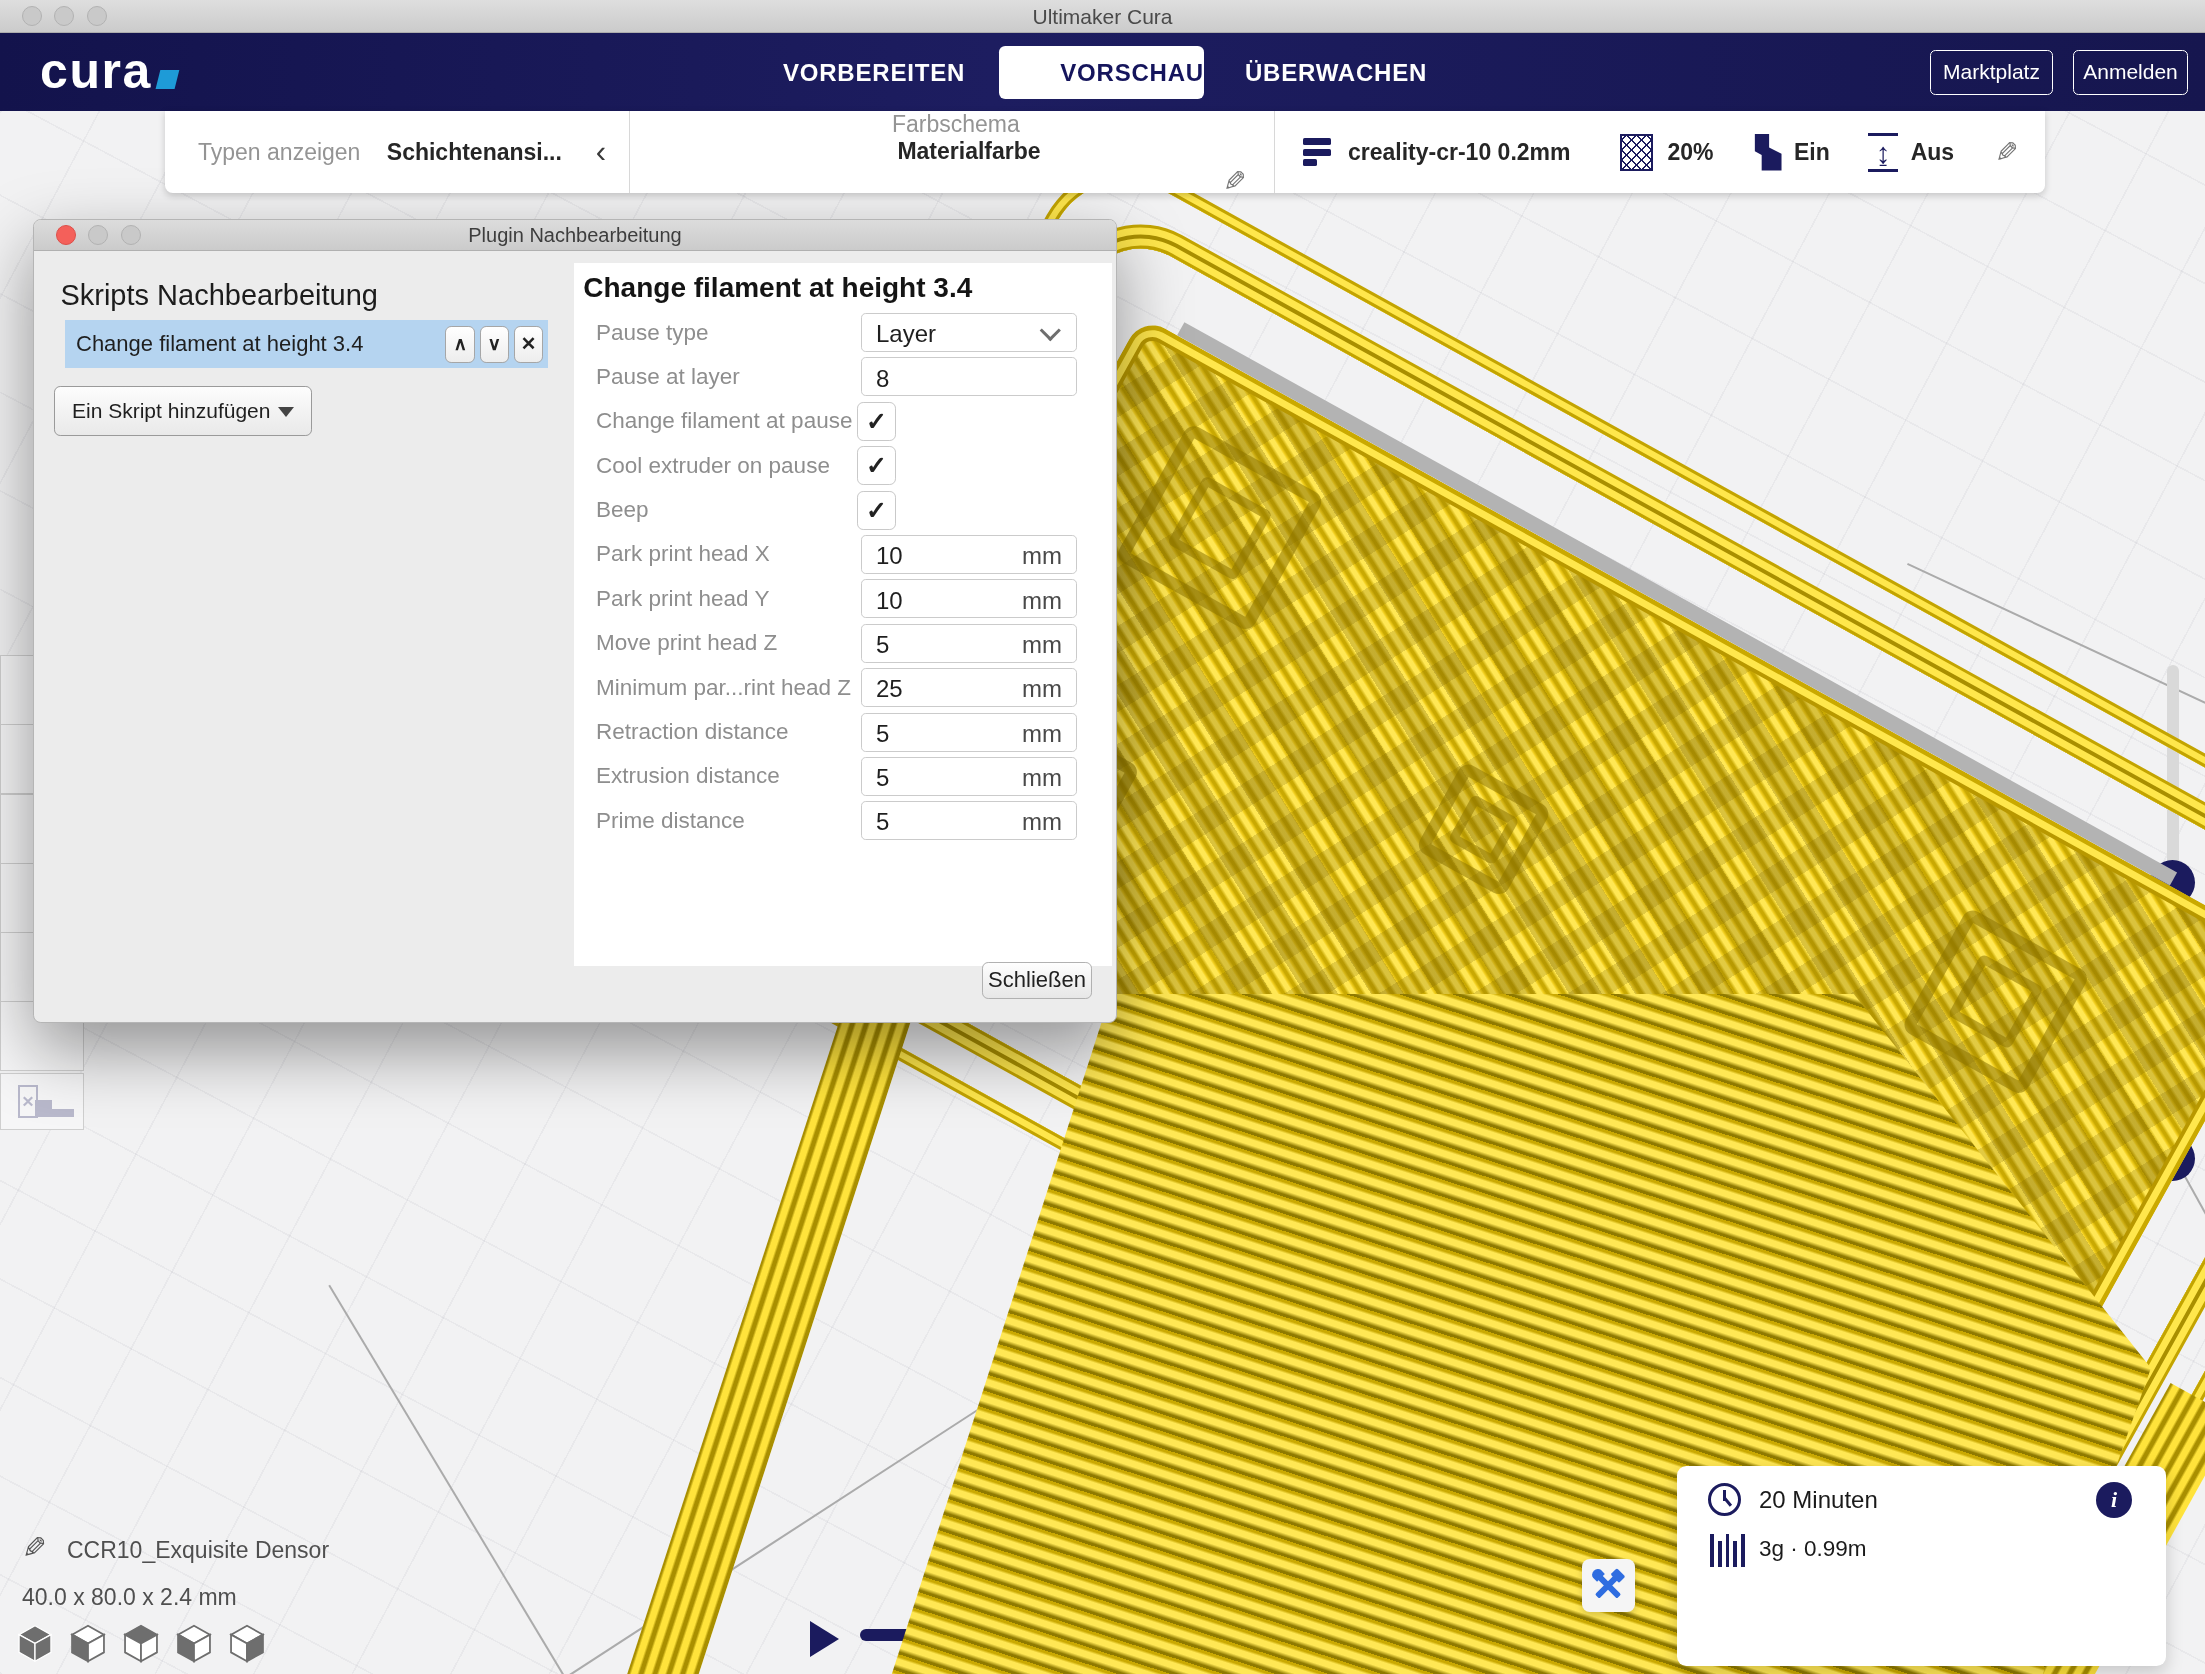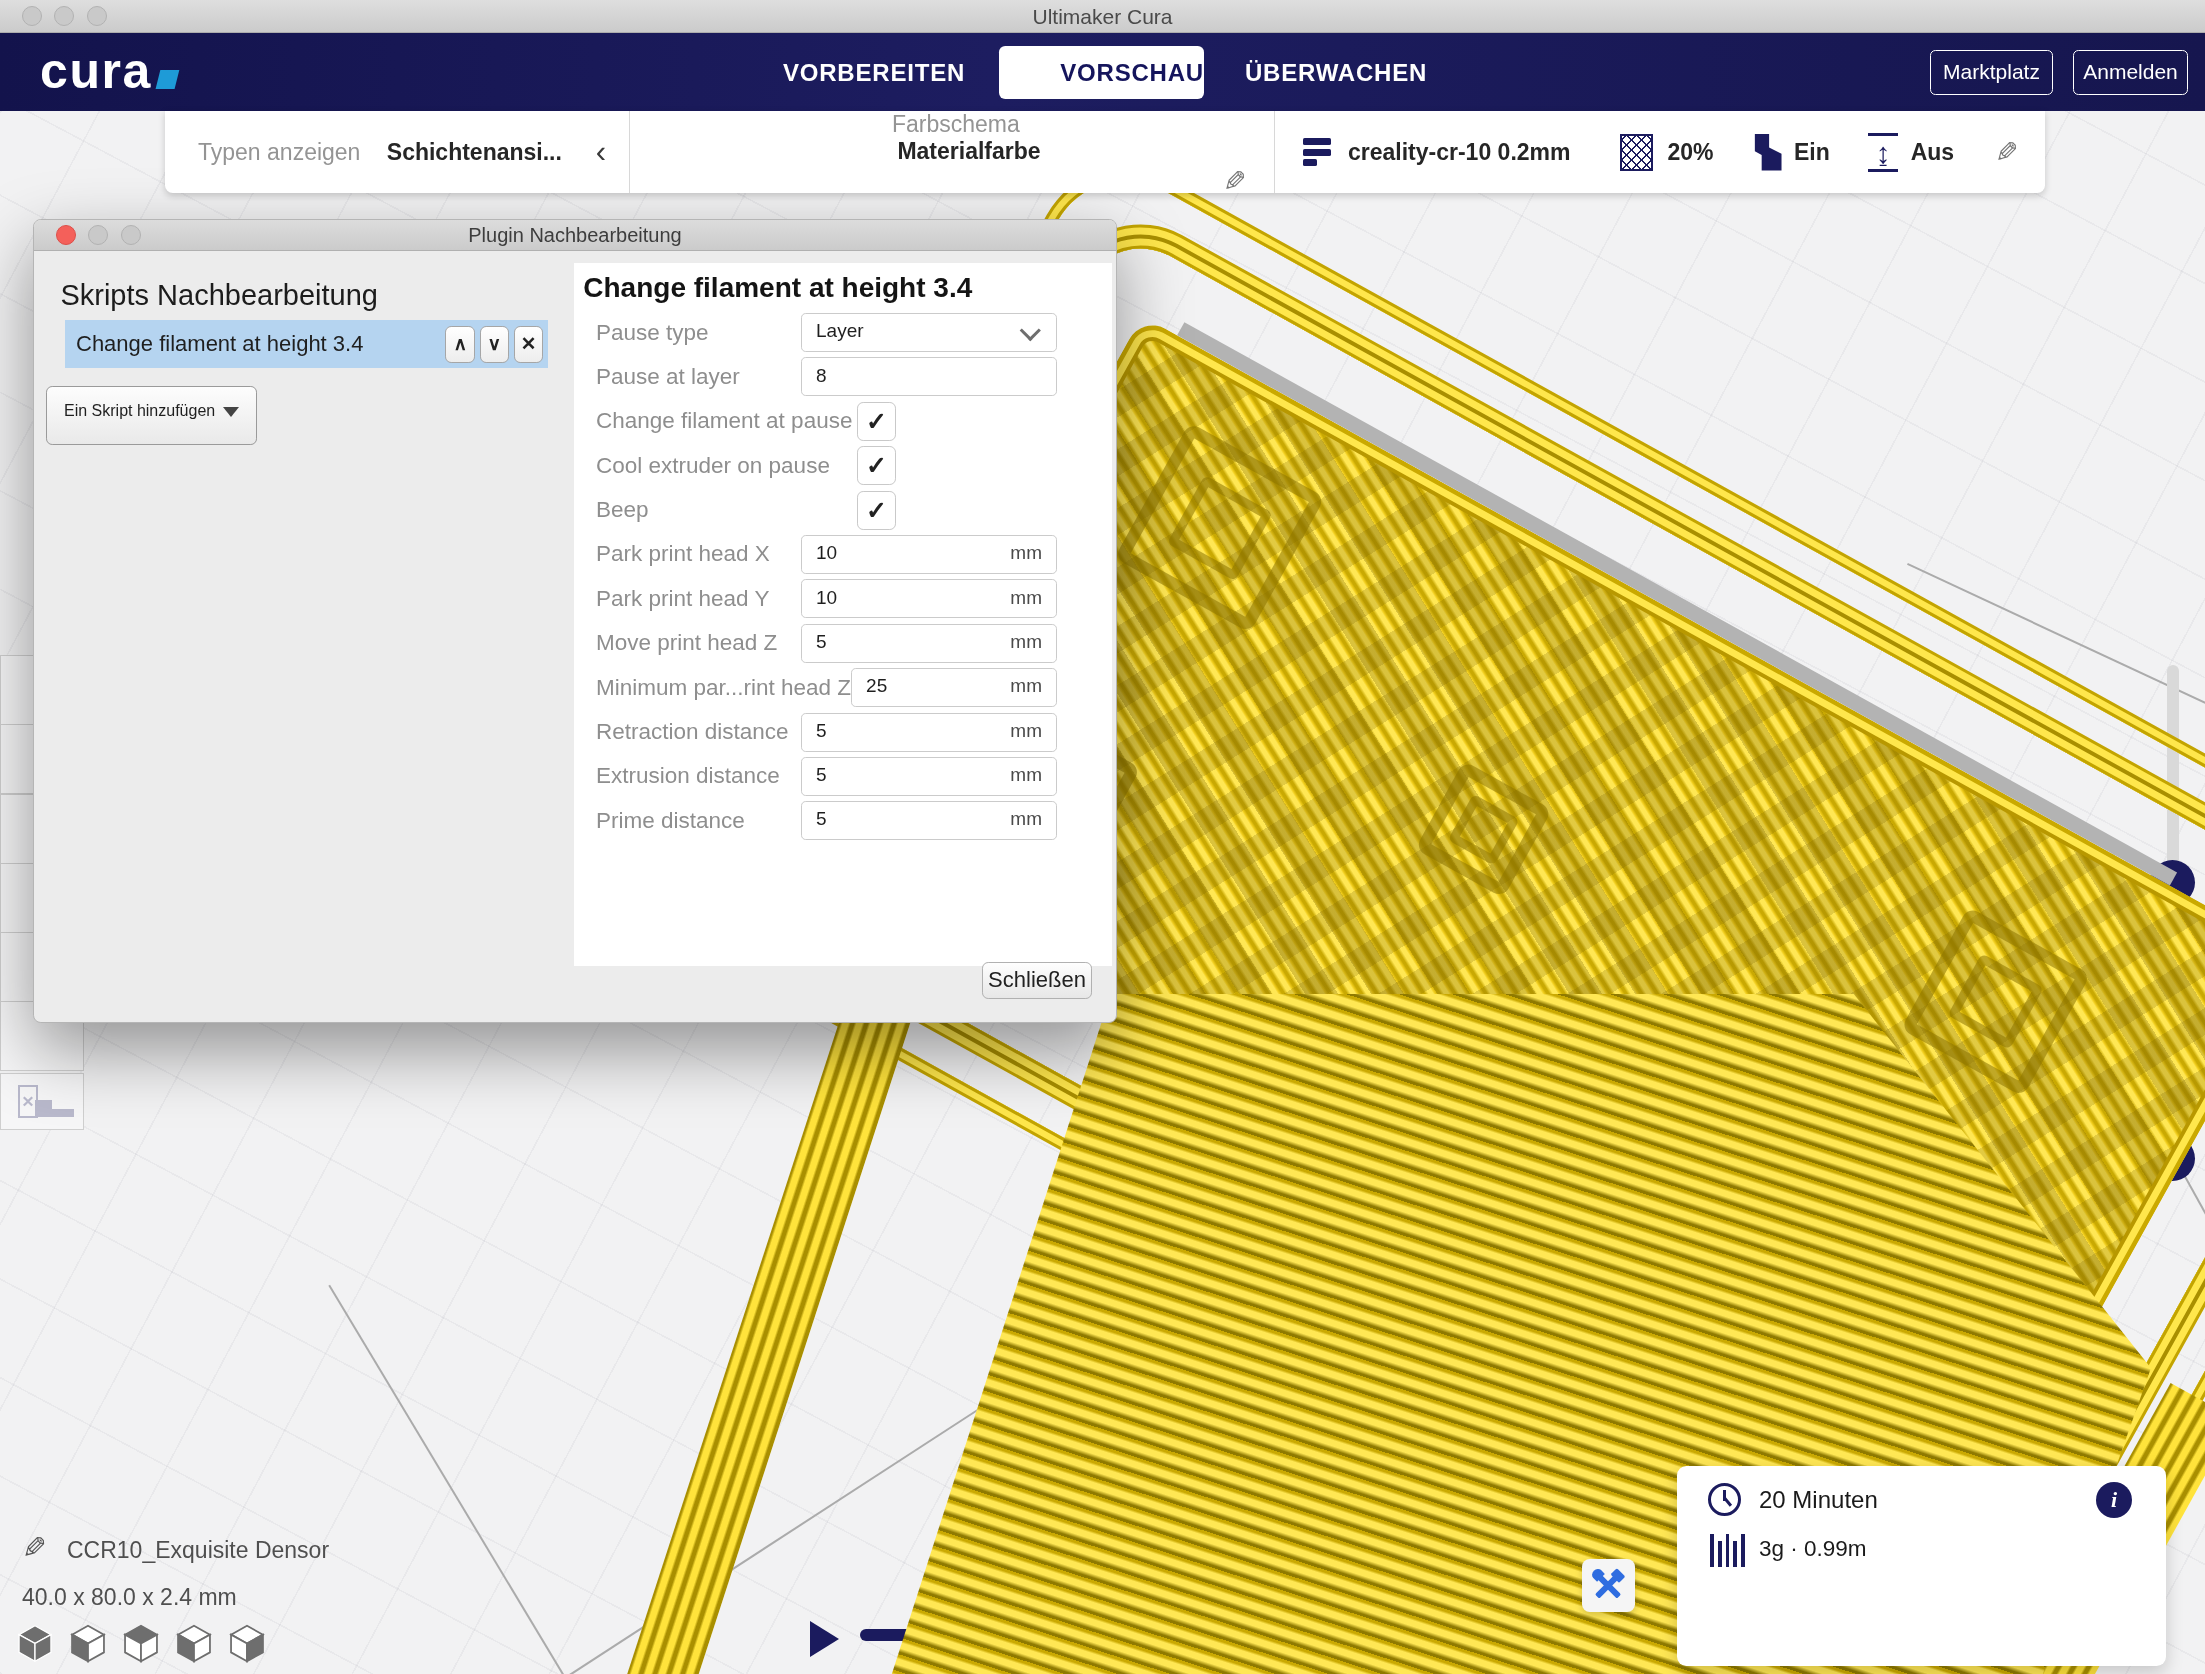--- a/index.html
+++ b/index.html
@@ -83,28 +83,28 @@
 
   
   #dialog { left:33px; top:219px; width:1084px; height:804px; background:#ececec; border:0.8px solid #b5b5b5; border-radius:7.8px; box-shadow:0 27px 70px rgba(0,0,0,.4); z-index:10; }
   #dlg-titlebar { position:absolute; left:0; top:0; width:100%; height:31px; background:linear-gradient(#dcdcdc,#cbcbcb); border-bottom:0.8px solid #b0b0b0; border-radius:7px 7px 0 0; }
   #dlg-titlebar .title { width:100%; text-align:center; line-height:31px; font-size:20px; color:#3d3d3d; }
   #dlg-titlebar .tl { top:5.4px; }
   #scripts-heading { left:26.4px; top:59px; font-size:29px; color:#1c1c1c; font-weight:500; }
   #script-row { left:31px; top:100px; width:483px; height:48px; background:#b5d4f0; display:flex; align-items:center; }
   #script-row .name { flex:1; padding-left:11px; font-size:22px; color:#1f1f1f; }
   .mini-btn { width:29.5px; height:37px; margin-right:4.7px; border:1.6px solid #a6a6a6; border-radius:6.2px; background:linear-gradient(#ffffff,#ededed); font-size:18.6px; font-weight:bold; color:#222; text-align:center; line-height:34px; }
-  #add-script { left:12px; top:166px; height:59px; padding:0 17px; border:1.6px solid #9a9a9a; border-radius:6.2px; background:linear-gradient(#fdfdfd,#e9e9e9); font-size:16px; color:#1f1f1f; line-height:47px; }
+  #add-script { left:20px; top:166px; height:50px; padding:0 17px; border:1.6px solid #9a9a9a; border-radius:6.2px; background:linear-gradient(#fdfdfd,#e9e9e9); font-size:21px; color:#1f1f1f; line-height:47px; }
   #add-script .caret { display:inline-block; margin-left:7.8px; width:0; height:0; border-left:8.5px solid transparent; border-right:8.5px solid transparent; border-top:10px solid #444; vertical-align:middle; }
   #settings-panel { left:540px; top:43px; width:538px; height:703px; background:#fff; }
   #settings-heading { position:absolute; left:9.3px; top:9.3px; font-size:28px; font-weight:bold; color:#141414; }
   #field-rows { position:absolute; left:0; top:50px; width:100%; }
   .frow { display:flex; align-items:center; height:39px; margin-bottom:5.4px; }
   .frow .lbl { flex:1; padding-left:22px; font-size:22.5px; color:#8e8e8e; white-space:nowrap; }
-  .ctrl { position:relative; width:256px; margin-right:55px; height:39px; border:1.6px solid #cbcbcb; border-radius:4.7px; background:#fff; font-size:19px; color:#1f1f1f; }
+  .ctrl { position:relative; width:216px; margin-right:35px; height:39px; border:1.6px solid #cbcbcb; border-radius:4.7px; background:#fff; font-size:24px; color:#1f1f1f; }
   .ctrl .val { position:absolute; left:14px; top:6.2px; }
   .ctrl .unit { position:absolute; right:14px; top:6.2px; color:#4a4a4a; }
   .ctrl.dd::after { content:""; position:absolute; right:18.6px; top:9.3px; width:11.6px; height:11.6px; border-right:3.1px solid #6e6e6e; border-bottom:3.1px solid #6e6e6e; transform:rotate(45deg); }
   .cbox { width:39px; height:39px; margin-right:216px; border:1.6px solid #c9c9c9; border-radius:6.2px; background:#fff; font-size:25px; font-weight:bold; color:#222; text-align:center; line-height:36px; }
   #close-btn { left:948px; top:742px; width:110px; height:37px; border:1.6px solid #b1b1b1; border-radius:6.2px; background:linear-gradient(#fefefe,#e7e7e7); font-size:22px; color:#222; text-align:center; line-height:34px; }
 
   
   #layer-slider { z-index:6; }
   #ls-gray { left:2167px; top:665px; width:11.6px; height:218px; background:#d9d9d9; border-radius:6.2px 6.2px 0 0; }
   #ls-navy { left:2167px; top:883px; width:11.6px; height:276px; background:#1b1b5e; }

